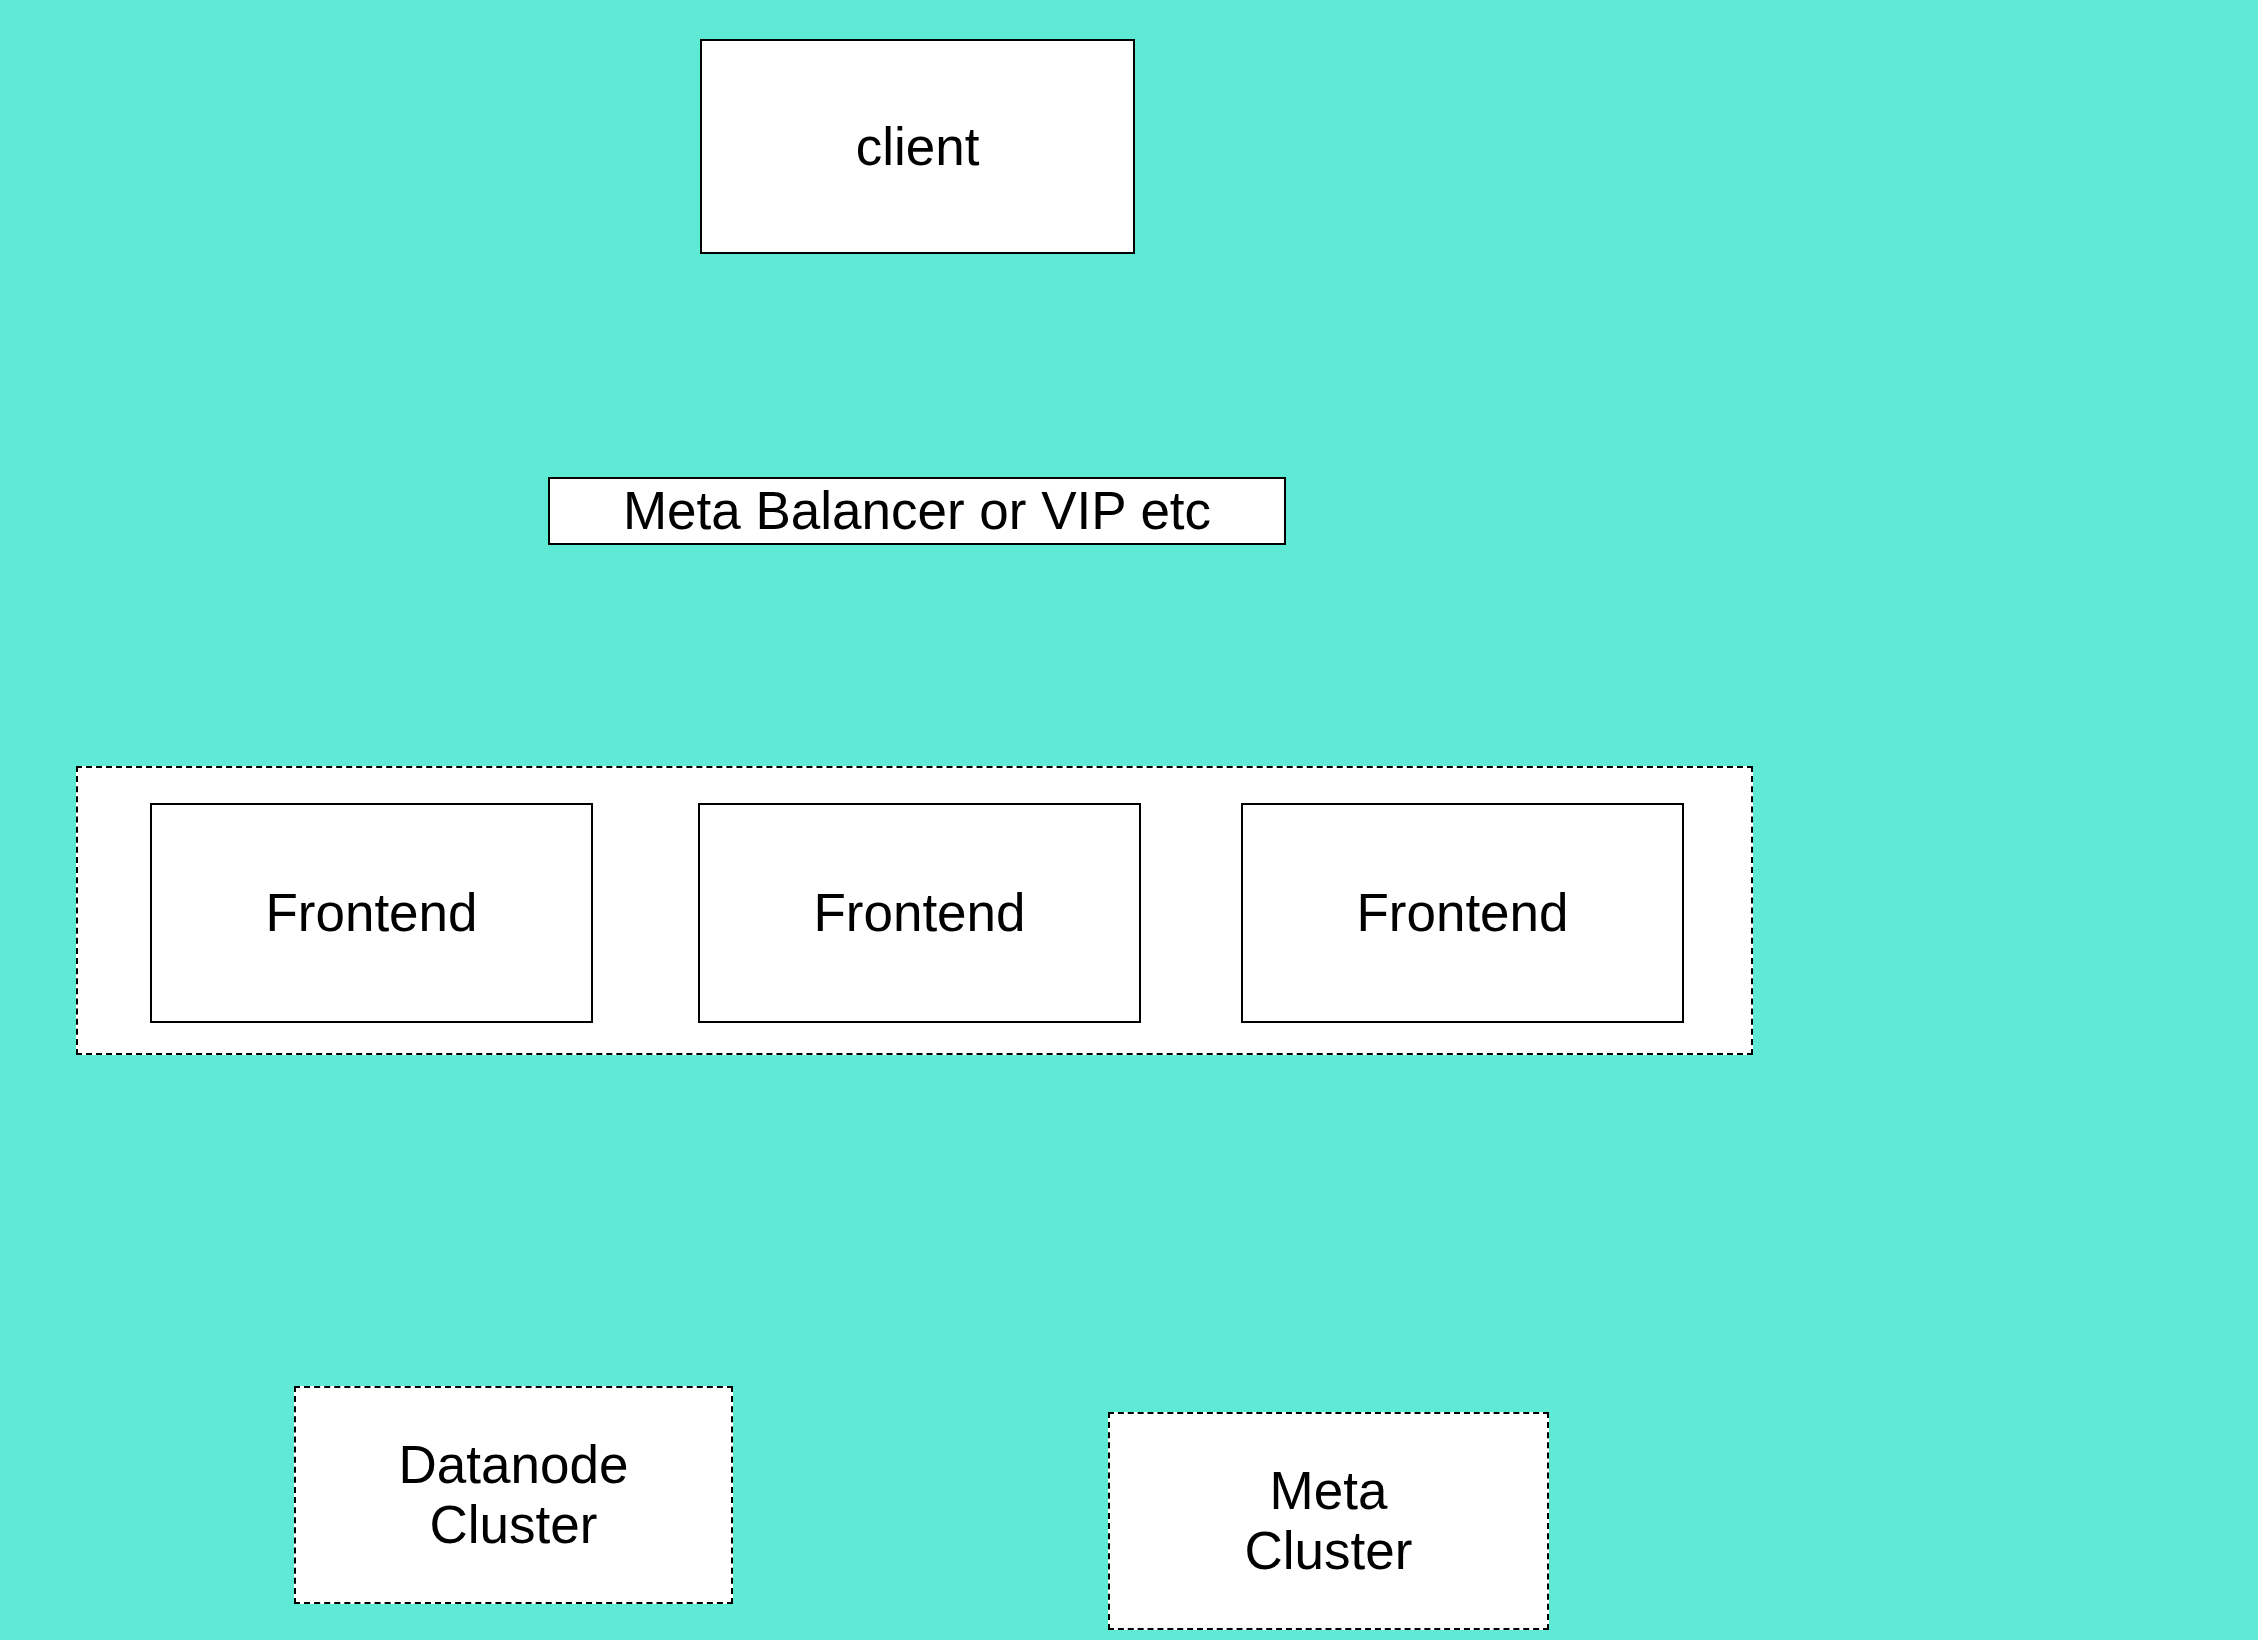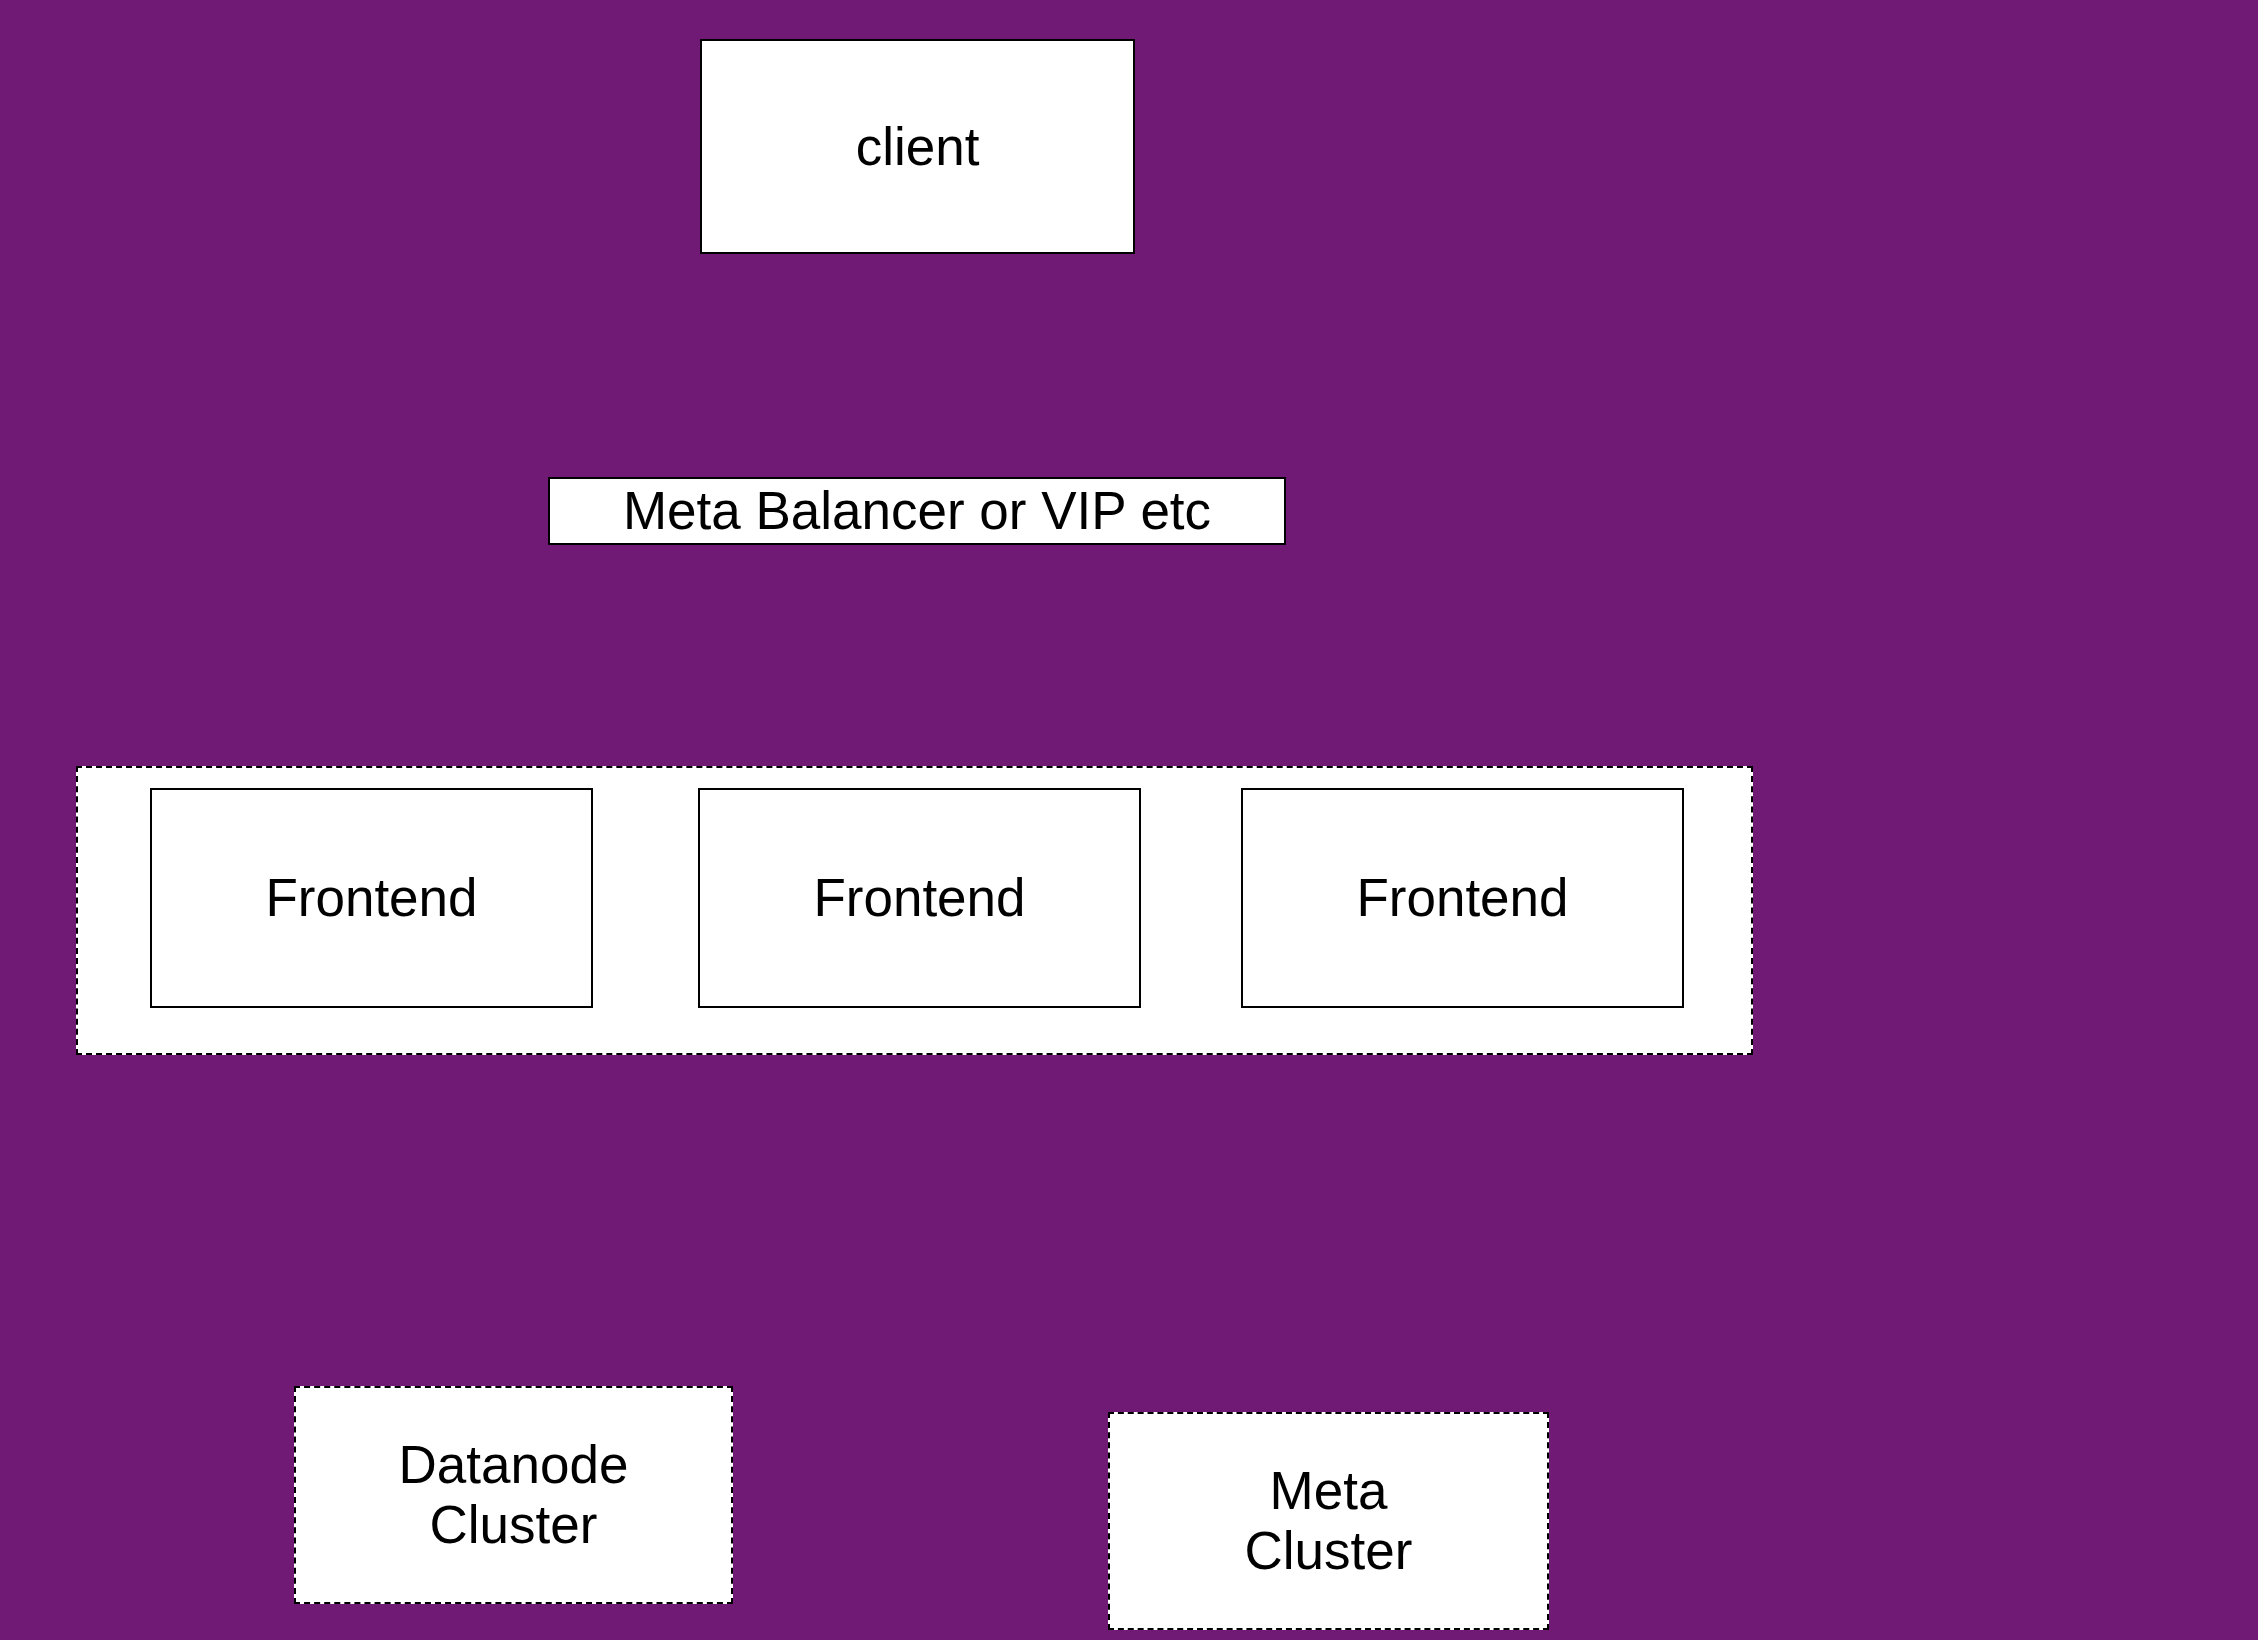--- a/index.html
+++ b/index.html
@@ -4,21 +4,21 @@
 <style>
   html, body {
     margin: 0;
     padding: 0;
     background: #000000;
   }
   .canvas {
     position: relative;
     width: 2258px;
     height: 1640px;
-    background: #701a75;
+    background: #5eead4;
     overflow: hidden;
     font-family: "Liberation Sans", sans-serif;
   }
   .node {
     position: absolute;
     background: #ffffff;
     color: #000000;
     display: flex;
     align-items: center;
     justify-content: center;
@@ -30,21 +30,21 @@
   }
   .solid-border  { border: 2.7px solid #000000; }
   .dashed-border { border: 2.7px dashed #000000; }
 
   
   .node-client        { left: 700px;  top: 39px;   width: 435px;  height: 215px; }
   .node-load-balancer { left: 548px;  top: 477px;  width: 738px;  height: 68px;  }
 
   .frontend-group     { left: 76px;   top: 766px;  width: 1677px; height: 289px;
                         background: #ffffff; position: absolute; box-sizing: border-box; }
-  .node-frontend      { top: 20px; width: 443px; height: 220px; }
+  .node-frontend      { top: 35px; width: 443px; height: 220px; }
   .node-frontend-1    { left: 72px;   }
   .node-frontend-2    { left: 620px;  }
   .node-frontend-3    { left: 1163px; }
 
   .node-datanode      { left: 294px;  top: 1386px; width: 439px;  height: 218px; }
   .node-meta          { left: 1108px; top: 1412px; width: 441px;  height: 218px; }
 </style>
 </head>
 <body>
 

